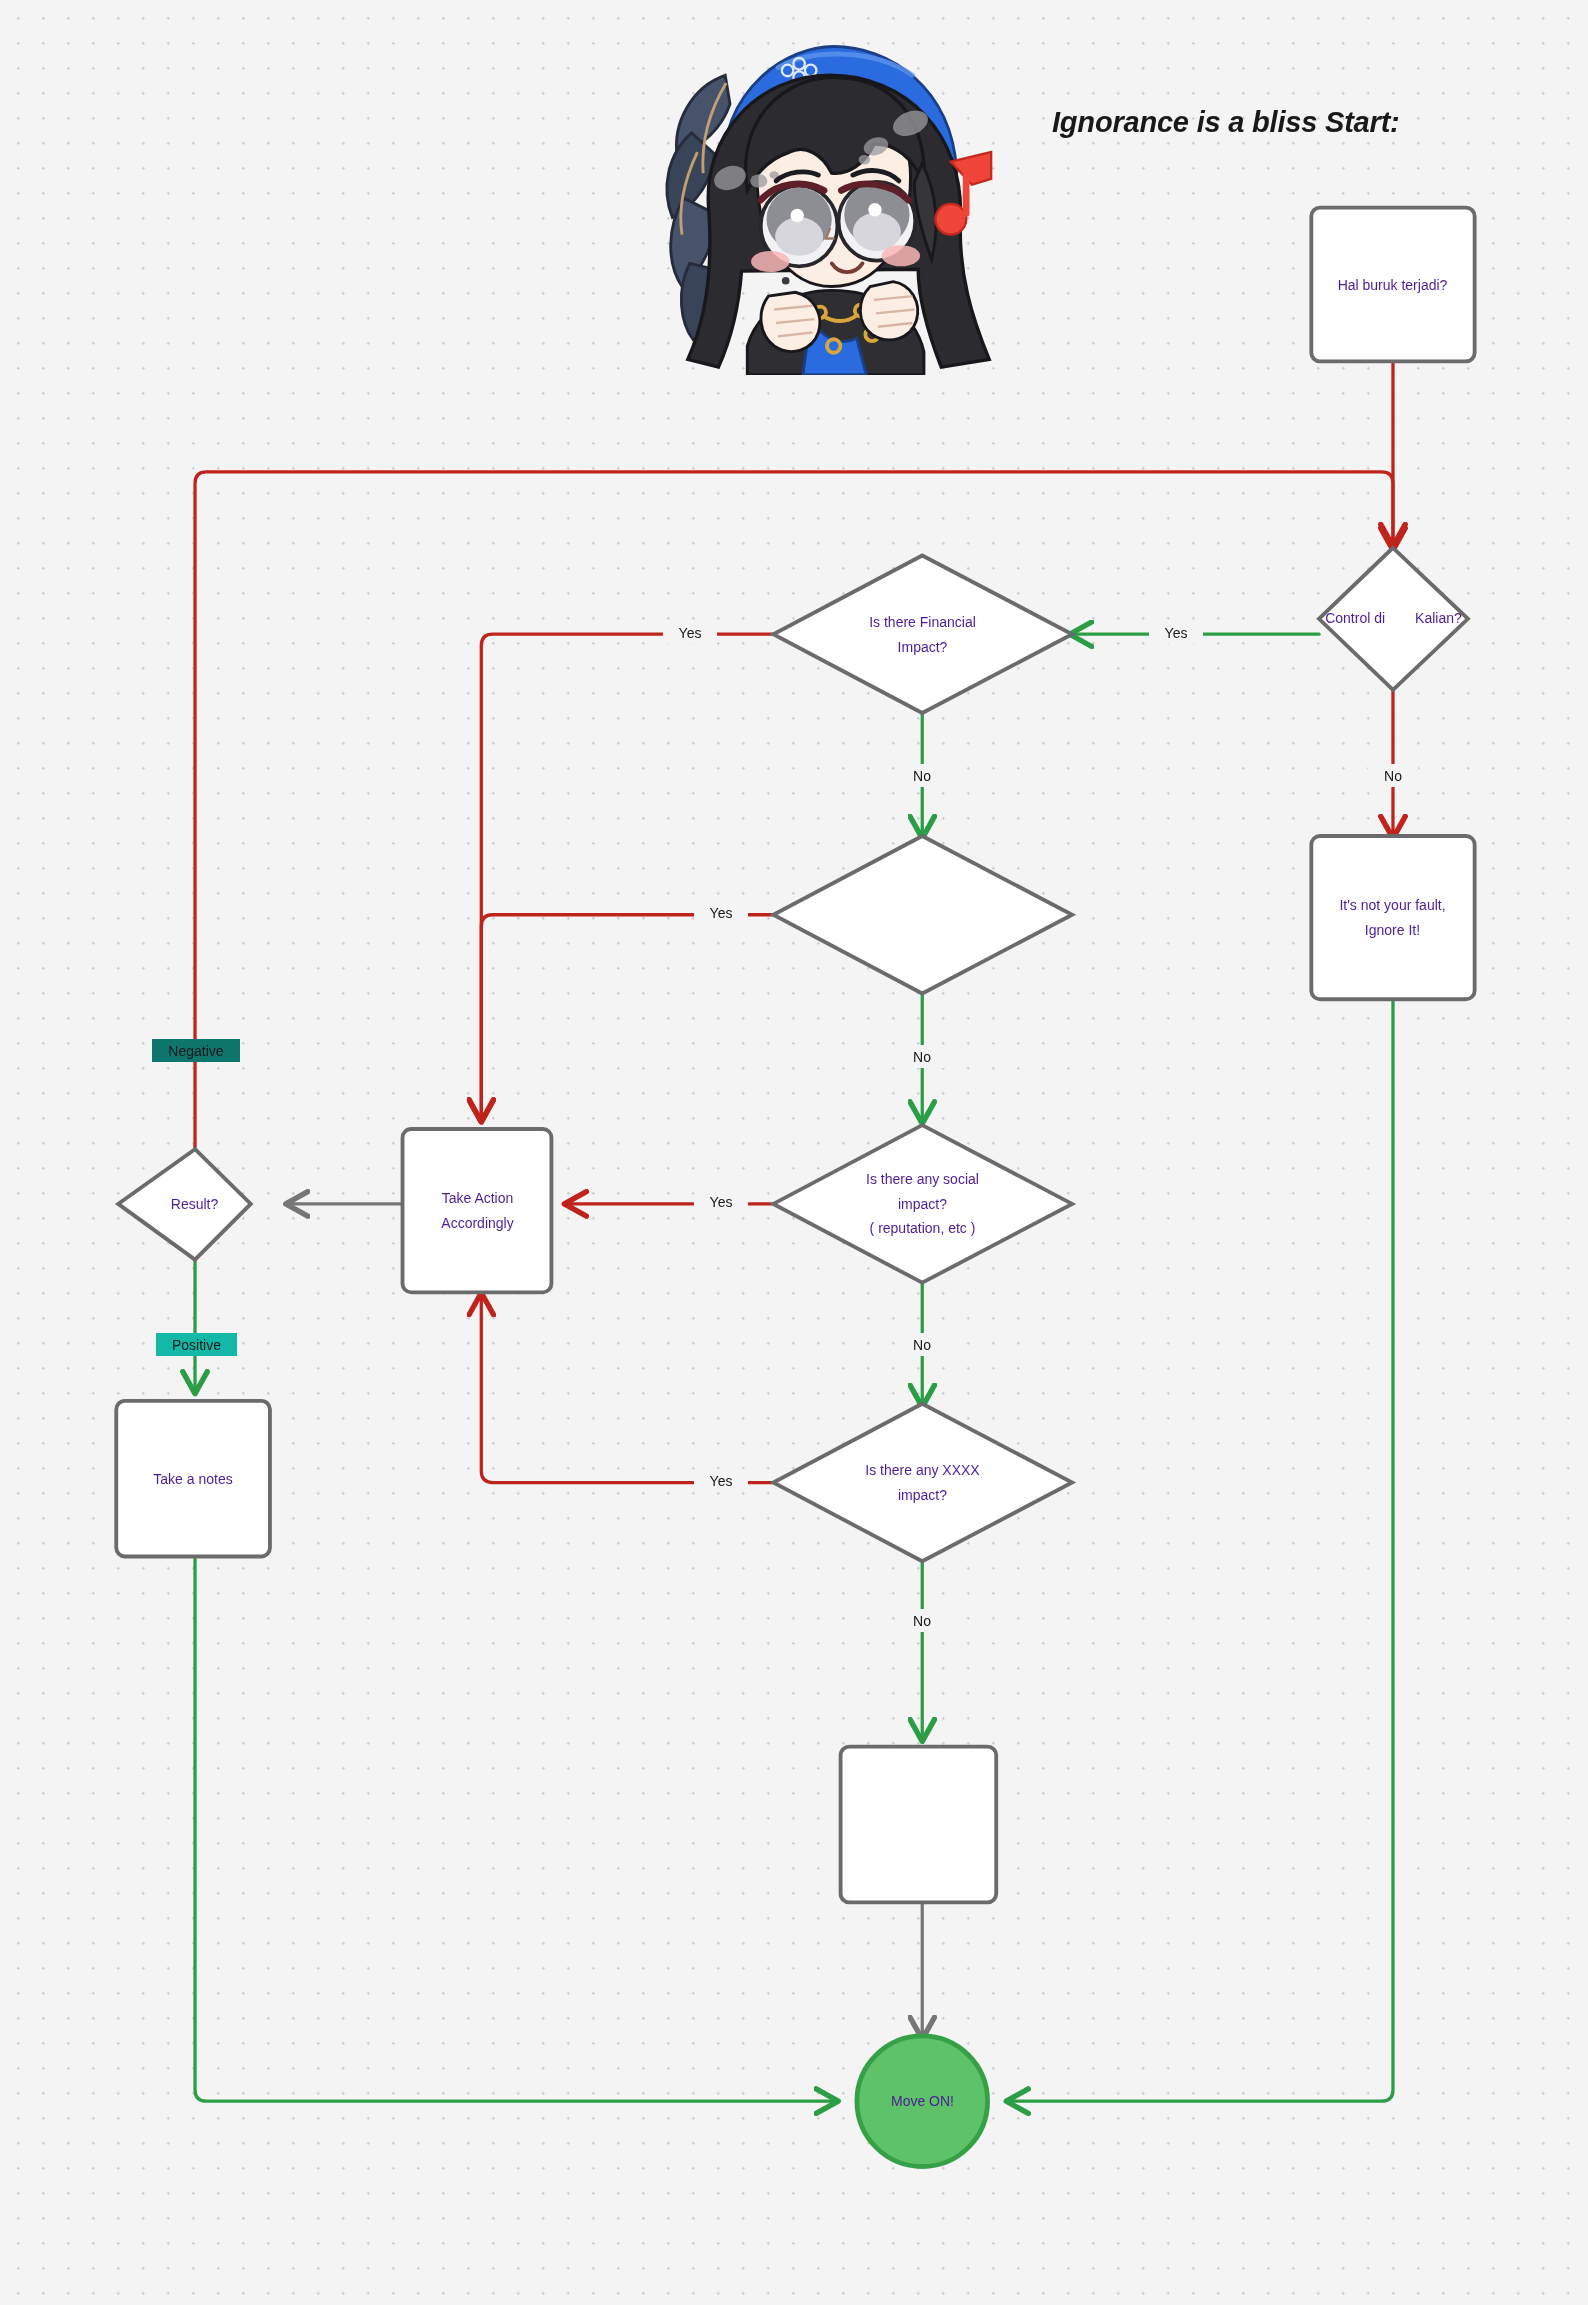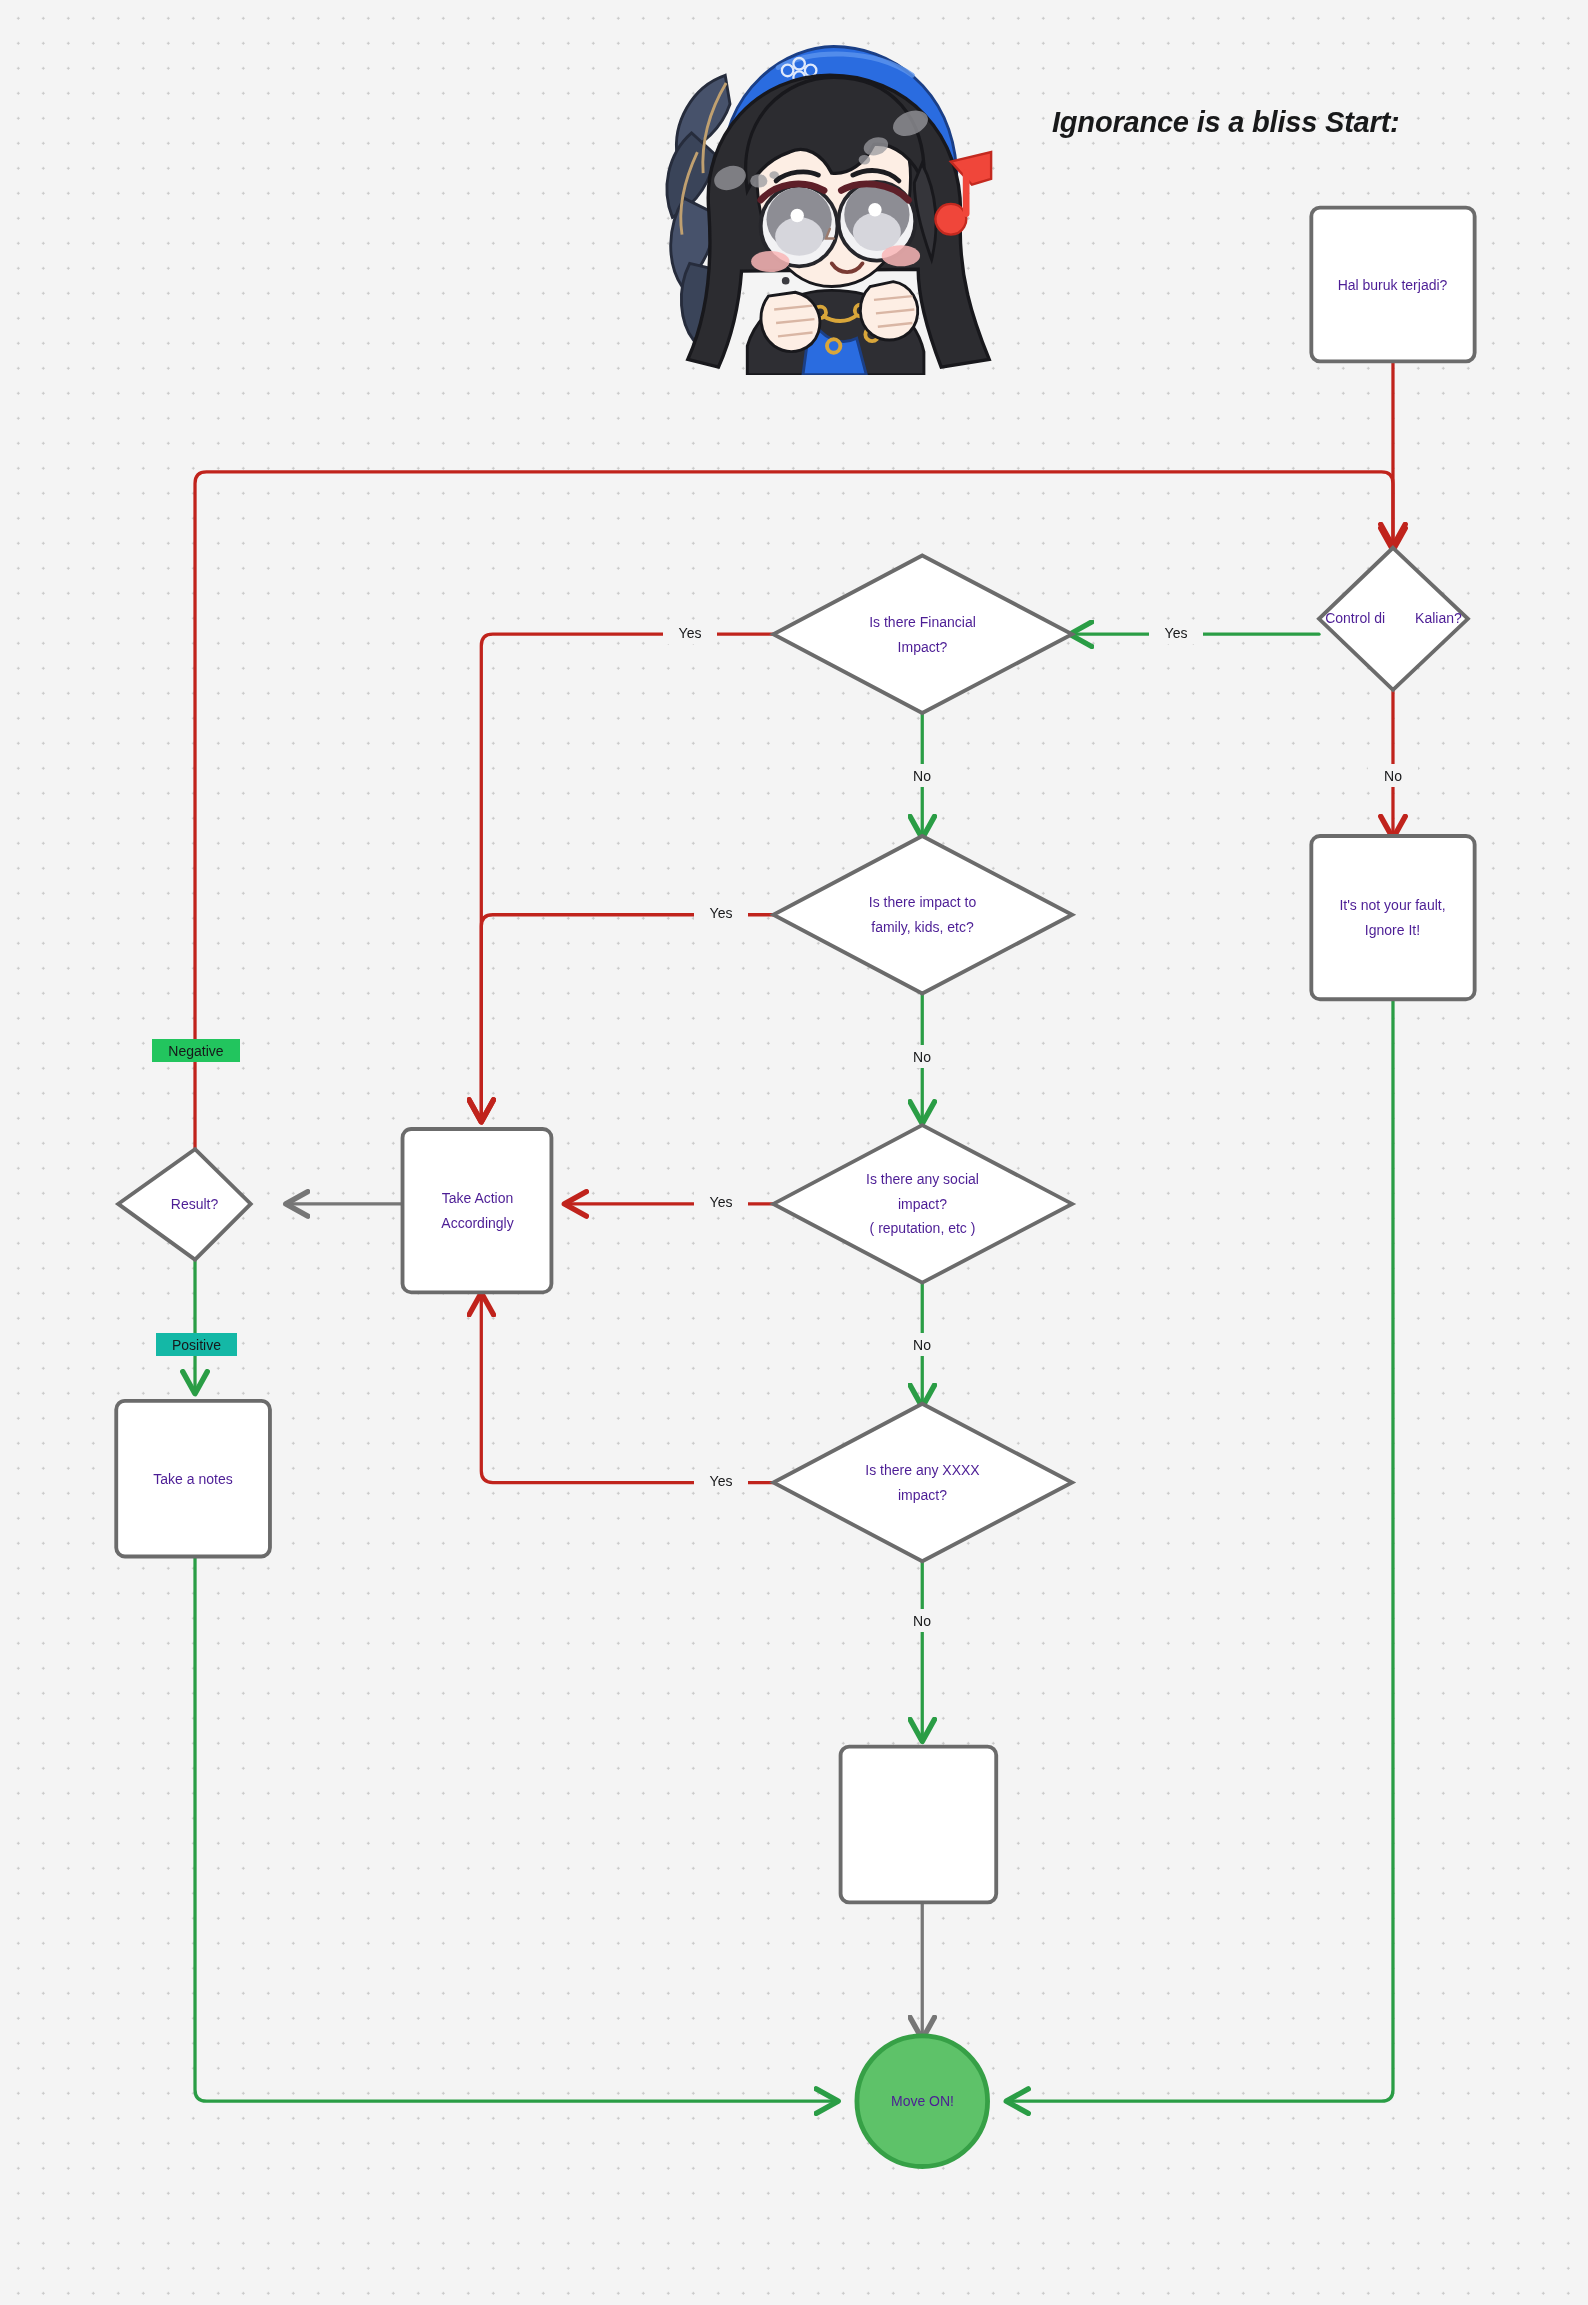--- a/index.html
+++ b/index.html
@@ -211,24 +211,20 @@
   <div class="nodetext" style="left:812px;top:592px;width:221px;height:85px;flex-direction:column;">
     <span>Is there Financial</span>
     <span>Impact?</span>
   </div>
 
   <div class="nodetext" style="left:1311px;top:836px;width:163px;height:163px;flex-direction:column;">
     <span>It's not your fault,</span>
     <span>Ignore It!</span>
   </div>
 
-  <div class="nodetext" style="left:812px;top:872px;width:221px;height:85px;flex-direction:column;">
-    <span>Is there impact to</span>
-    <span>family, kids, etc?</span>
-  </div>
 
   <div class="nodetext" style="left:812px;top:1154px;width:221px;height:100px;flex-direction:column;">
     <span>Is there any social</span>
     <span>impact?</span>
     <span>( reputation, etc )</span>
   </div>
 
   <div class="nodetext" style="left:403px;top:1129px;width:149px;height:163px;flex-direction:column;">
     <span>Take Action</span>
     <span>Accordingly</span>
@@ -254,17 +250,17 @@
 
   <div class="edgelabel" style="left:694px;top:901px;width:54px;height:23px;background:#f4f4f4;">Yes</div>
   <div class="edgelabel" style="left:897px;top:1045px;width:50px;height:23px;background:#f4f4f4;">No</div>
 
   <div class="edgelabel" style="left:694px;top:1190px;width:54px;height:23px;background:#f4f4f4;">Yes</div>
   <div class="edgelabel" style="left:897px;top:1333px;width:50px;height:23px;background:#f4f4f4;">No</div>
 
   <div class="edgelabel" style="left:694px;top:1469px;width:54px;height:23px;background:#f4f4f4;">Yes</div>
   <div class="edgelabel" style="left:897px;top:1609px;width:50px;height:23px;background:#f4f4f4;">No</div>
 
-  <div class="edgelabel" style="left:152px;top:1039px;width:88px;height:23px;background:#22c55e;">Negative</div>
+  <div class="edgelabel" style="left:152px;top:1039px;width:88px;height:23px;background:#0f766e;">Negative</div>
   <div class="edgelabel" style="left:156px;top:1333px;width:81px;height:23px;background:#14b8a6;">Positive</div>
 
 </div>
 
 
 </body></html>

